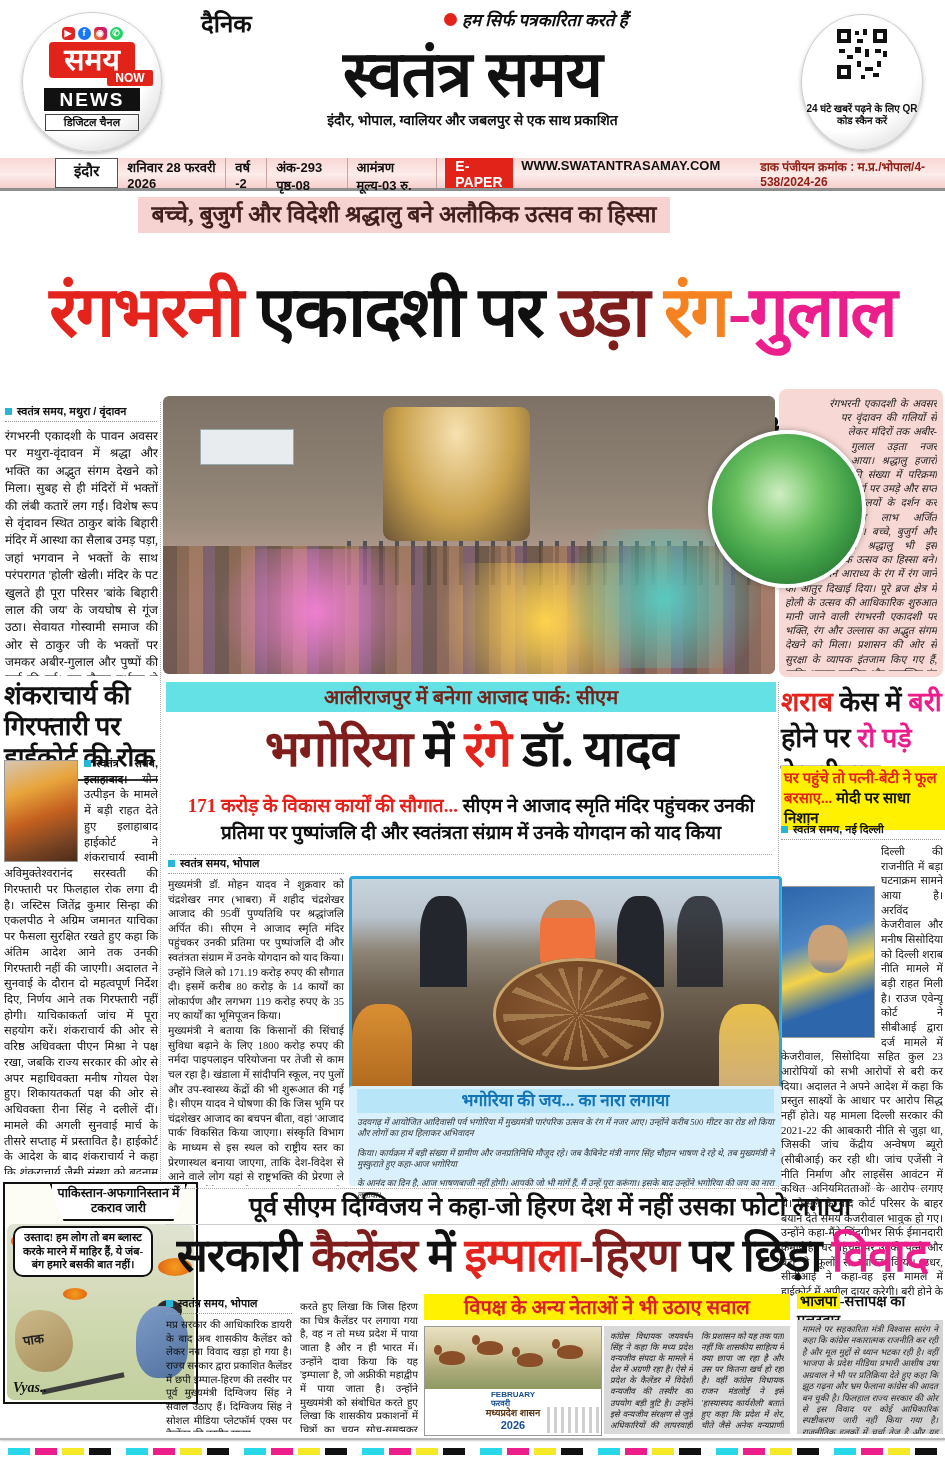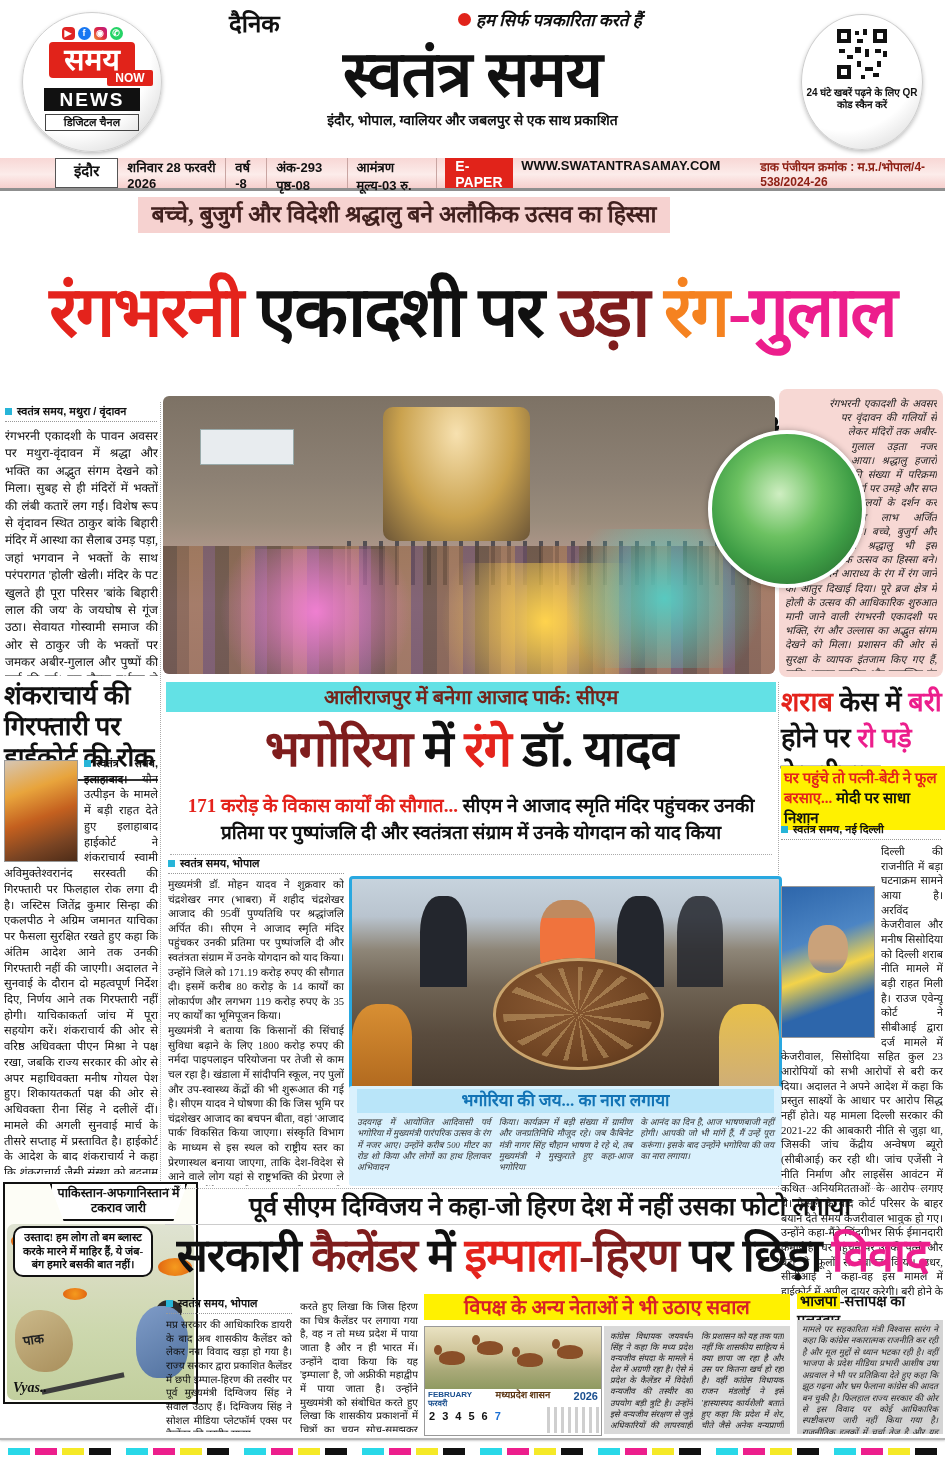--- a/index.html
+++ b/index.html
@@ -13,29 +13,29 @@
   .soc{width:13px;height:13px;border-radius:4px;color:#fff;font:bold 9px/13px "Liberation Sans",sans-serif;}
   .soc.yt{background:#e02424;border-radius:4px;}
   .soc.fb{background:#1877f2;border-radius:50%;}
   .soc.ig{background:linear-gradient(45deg,#f09433,#dc2743,#bc1888);border-radius:4px;}
   .soc.wa{background:#25d366;border-radius:50%;}
   .logo-samay{margin:2px auto 0;width:86px;background:#e1231a;color:#fff;font:bold 30px/36px "Liberation Sans",sans-serif;border-radius:4px;}
   .logo-now{margin:-8px 8px 0 auto;width:46px;background:#e1231a;color:#fff;font:bold 12px/16px "Liberation Sans",sans-serif;border-radius:2px;}
   .logo-news{margin:2px auto 0;width:96px;background:#111;color:#fff;font:bold 19px/23px "Liberation Sans",sans-serif;letter-spacing:2px;}
   .logo-channel{margin:3px auto 0;width:92px;border:1px solid #444;font:bold 11px/15px "Liberation Sans",sans-serif;color:#111;}
   .mast-center{position:absolute;left:185px;top:10px;width:575px;text-align:center;}
-  .daily{float:left;margin-left:44px;font:bold 24px/28px "Liberation Sans",sans-serif;}
+  .daily{float:left;margin-left:16px;font:bold 24px/28px "Liberation Sans",sans-serif;}
   .tagline{display:inline-block;margin-left:60px;font:bold italic 17px/22px "Liberation Serif",serif;}
   .reddot{display:inline-block;width:13px;height:13px;background:#e1231a;border-radius:50%;margin-right:5px;}
   .mast-title{clear:both;font:900 64px/74px "Liberation Serif","DejaVu Serif",serif;letter-spacing:-1px;white-space:nowrap;}
   .mast-sub{font:bold 14px/18px "Liberation Serif",serif;}
   .qr-oval{position:absolute;right:22px;top:14px;width:120px;height:134px;border-radius:50%;
       background:radial-gradient(circle at 35% 30%,#fff 62%,#dedede 88%,#bbb 100%);
       border:1px solid #ccc;box-shadow:0 2px 4px rgba(0,0,0,.25);text-align:center;}
-  .qr-cap{font:bold 10px/12px "Liberation Sans",sans-serif;margin-top:2px;}
+  .qr-cap{font:bold 10px/12px "Liberation Sans",sans-serif;margin-top:18px;}
   
   .infobar{position:absolute;left:0;top:158px;width:945px;height:30px;
       background:linear-gradient(#f8d7d5,#fcecea 55%,#f6cfcd);border-bottom:3px solid #8f8f8f;
       display:flex;font-family:"Liberation Sans",sans-serif;}
   .city-box{margin-left:55px;background:#fff;border:1px solid #555;padding:1px 18px;font-weight:bold;font-size:15px;}
   .ib-item{font-weight:bold;font-size:13px;padding:0 9px;border-right:1px solid #c9a5a2;}
   .ib-item:last-of-type{border-right:none;}
   .epaper{background:#e1231a;color:#fff;font-weight:bold;font-size:14px;padding:0 10px;margin:0 8px;}
   .website{font-weight:bold;font-size:13px;}
   .postal{margin-left:auto;margin-right:14px;color:#8d1f14;font-weight:bold;font-size:12px;padding-left:40px;}
@@ -115,21 +115,21 @@
       box-shadow:inset 0 0 0 3px #caa66f;}
   .drum:before{content:"";position:absolute;inset:8% 6%;border-radius:50%;
       background:repeating-conic-gradient(#caa66f 0 6deg,rgba(0,0,0,0) 6deg 24deg);opacity:.5;}
   .cm-fig{position:absolute;left:44%;top:10%;width:13%;height:34%;border-radius:40% 40% 20% 20%;
       background:linear-gradient(#c08a5f 0 26%,#f0733d 26% 100%);}
   .guard{position:absolute;width:11%;height:44%;top:8%;border-radius:40% 40% 0 0;background:#23262d;}
   .villager{position:absolute;width:14%;height:40%;bottom:0;border-radius:40% 40% 0 0;}
   .cap-block{position:absolute;left:349px;top:1086px;width:433px;height:100px;background:#daf1fd;border-radius:3px;}
   .cap-title{margin:3px 8px 0;background:#b9e5f9;text-align:center;
       font:bold 17px/24px "Liberation Serif",serif;color:#1273b5;}
-  .cap-cols{display:flex;gap:8px;padding:4px 8px;}
+  .cap-cols{display:flex;gap:8px;padding:4px 8px;flex-direction:column;}
   .cap-col{flex:1;font:italic 8.7px/1.3 "Liberation Serif",serif;color:#333;text-align:justify;}
   .kej-head{position:absolute;left:781px;top:684px;width:162px;font:900 27px/36px "Liberation Serif",serif;}
   .kej-sub{position:absolute;left:781px;top:766px;width:160px;background:#fff100;padding:2px 3px;
       font:bold 15px/20px "Liberation Serif",serif;}
   .kej-byline{position:absolute;left:781px;top:822px;width:160px;}
   .kej-body{position:absolute;left:781px;top:844px;width:162px;height:452px;overflow:hidden;
       font:10.8px/1.36 "Liberation Serif",serif;text-align:justify;}
   .kej-photo{float:left;width:92px;height:150px;margin:42px 6px 2px 0;border:1px solid #999;
       background:linear-gradient(160deg,#2d66ab 0%,#4c85c4 35%,#f3d34a 55%,#2d66ab 75%);position:relative;}
   .kej-face{position:absolute;left:26px;top:38px;width:40px;height:48px;border-radius:45%;
@@ -144,21 +144,21 @@
   .bot-col1{position:absolute;left:166px;top:1318px;width:126px;height:114px;overflow:hidden;
       font:10.2px/1.34 "Liberation Serif",serif;text-align:justify;}
   .bot-col2{position:absolute;left:300px;top:1300px;width:118px;height:132px;overflow:hidden;
       font:10.2px/1.34 "Liberation Serif",serif;text-align:justify;}
   .opp-strip{position:absolute;left:424px;top:1294px;width:366px;text-align:center;background:#fff100;
       font:bold 20px/26px "Liberation Serif",serif;color:#d92027;}
   .cal-img{position:absolute;left:424px;top:1326px;width:176px;height:108px;border:1px solid #999;background:#fff;overflow:hidden;}
   .impala{height:62px;background:linear-gradient(180deg,#e9e2c2 0%,#cfc59a 40%,#a9a978 70%,#8f9a62 100%);position:relative;}
   .deer{position:absolute;width:26px;height:14px;border-radius:50% 50% 40% 40%;background:#8a4f28;}
   .deer:after{content:"";position:absolute;left:-5px;top:-6px;width:8px;height:10px;border-radius:50%;background:#8a4f28;}
-  .cal-band{display:flex;font-family:"Liberation Sans",sans-serif;padding:1px 3px;}
+  .cal-band{display:flex;align-items:center;font-family:"Liberation Sans",sans-serif;padding:1px 3px;flex-direction:column;}
   .cal-month{font:bold 8px/9px "Liberation Sans",sans-serif;color:#1a4f8f;}
   .cal-org{flex:1;text-align:center;font:bold 9.5px/11px "Liberation Serif",serif;color:#5a3411;}
   .cal-year{font:bold 11px/12px "Liberation Sans",sans-serif;color:#1a4f8f;}
   .cal-days{display:flex;gap:7px;padding:0 4px;font:bold 11px/14px "Liberation Sans",sans-serif;}
   .cal-days span:last-child{color:#1a6fd4;}
   .cal-mini{position:absolute;right:2px;bottom:2px;width:52px;height:26px;
       background:repeating-linear-gradient(90deg,#bbb 0 3px,#fff 3px 7px),repeating-linear-gradient(#ccc 0 3px,#fff 3px 7px);opacity:.7;}
   .gray-box{position:absolute;left:604px;top:1326px;width:186px;height:108px;background:#d9d9d9;display:flex;gap:8px;padding:5px 6px;box-sizing:border-box;}
   .gray-col{flex:1;font:italic 8.4px/1.32 "Liberation Serif",serif;color:#222;text-align:justify;overflow:hidden;}
   .bjp-head{position:absolute;left:797px;top:1292px;width:146px;font:bold 14.5px/19px "Liberation Serif",serif;
@@ -224,21 +224,21 @@
         <rect x="48" y="24" width="4" height="6"></rect>
           <rect x="26" y="48" width="4" height="4"></rect>
       </g>
     </svg>
     <div class="qr-cap">24 घंटे खबरें पढ़ने के लिए QR कोड स्कैन करें</div>
   </div>
 
   <div class="infobar">
     <span class="city-box">इंदौर</span>
     <span class="ib-item">शनिवार 28 फरवरी 2026</span>
-    <span class="ib-item">वर्ष -8</span>
+    <span class="ib-item">वर्ष -2</span>
     <span class="ib-item">अंक-293 पृष्ठ-08</span>
     <span class="ib-item">आमंत्रण मूल्य-03 रु.</span>
     <span class="epaper">E- PAPER</span>
     <span class="website">WWW.SWATANTRASAMAY.COM</span>
     <span class="postal">डाक पंजीयन क्रमांक : म.प्र./भोपाल/4-538/2024-26</span>
   </div>
 
   <div class="kicker">बच्चे, बुजुर्ग और विदेशी श्रद्धालु बने अलौकिक उत्सव का हिस्सा</div>
 
   <div class="lead-head">

